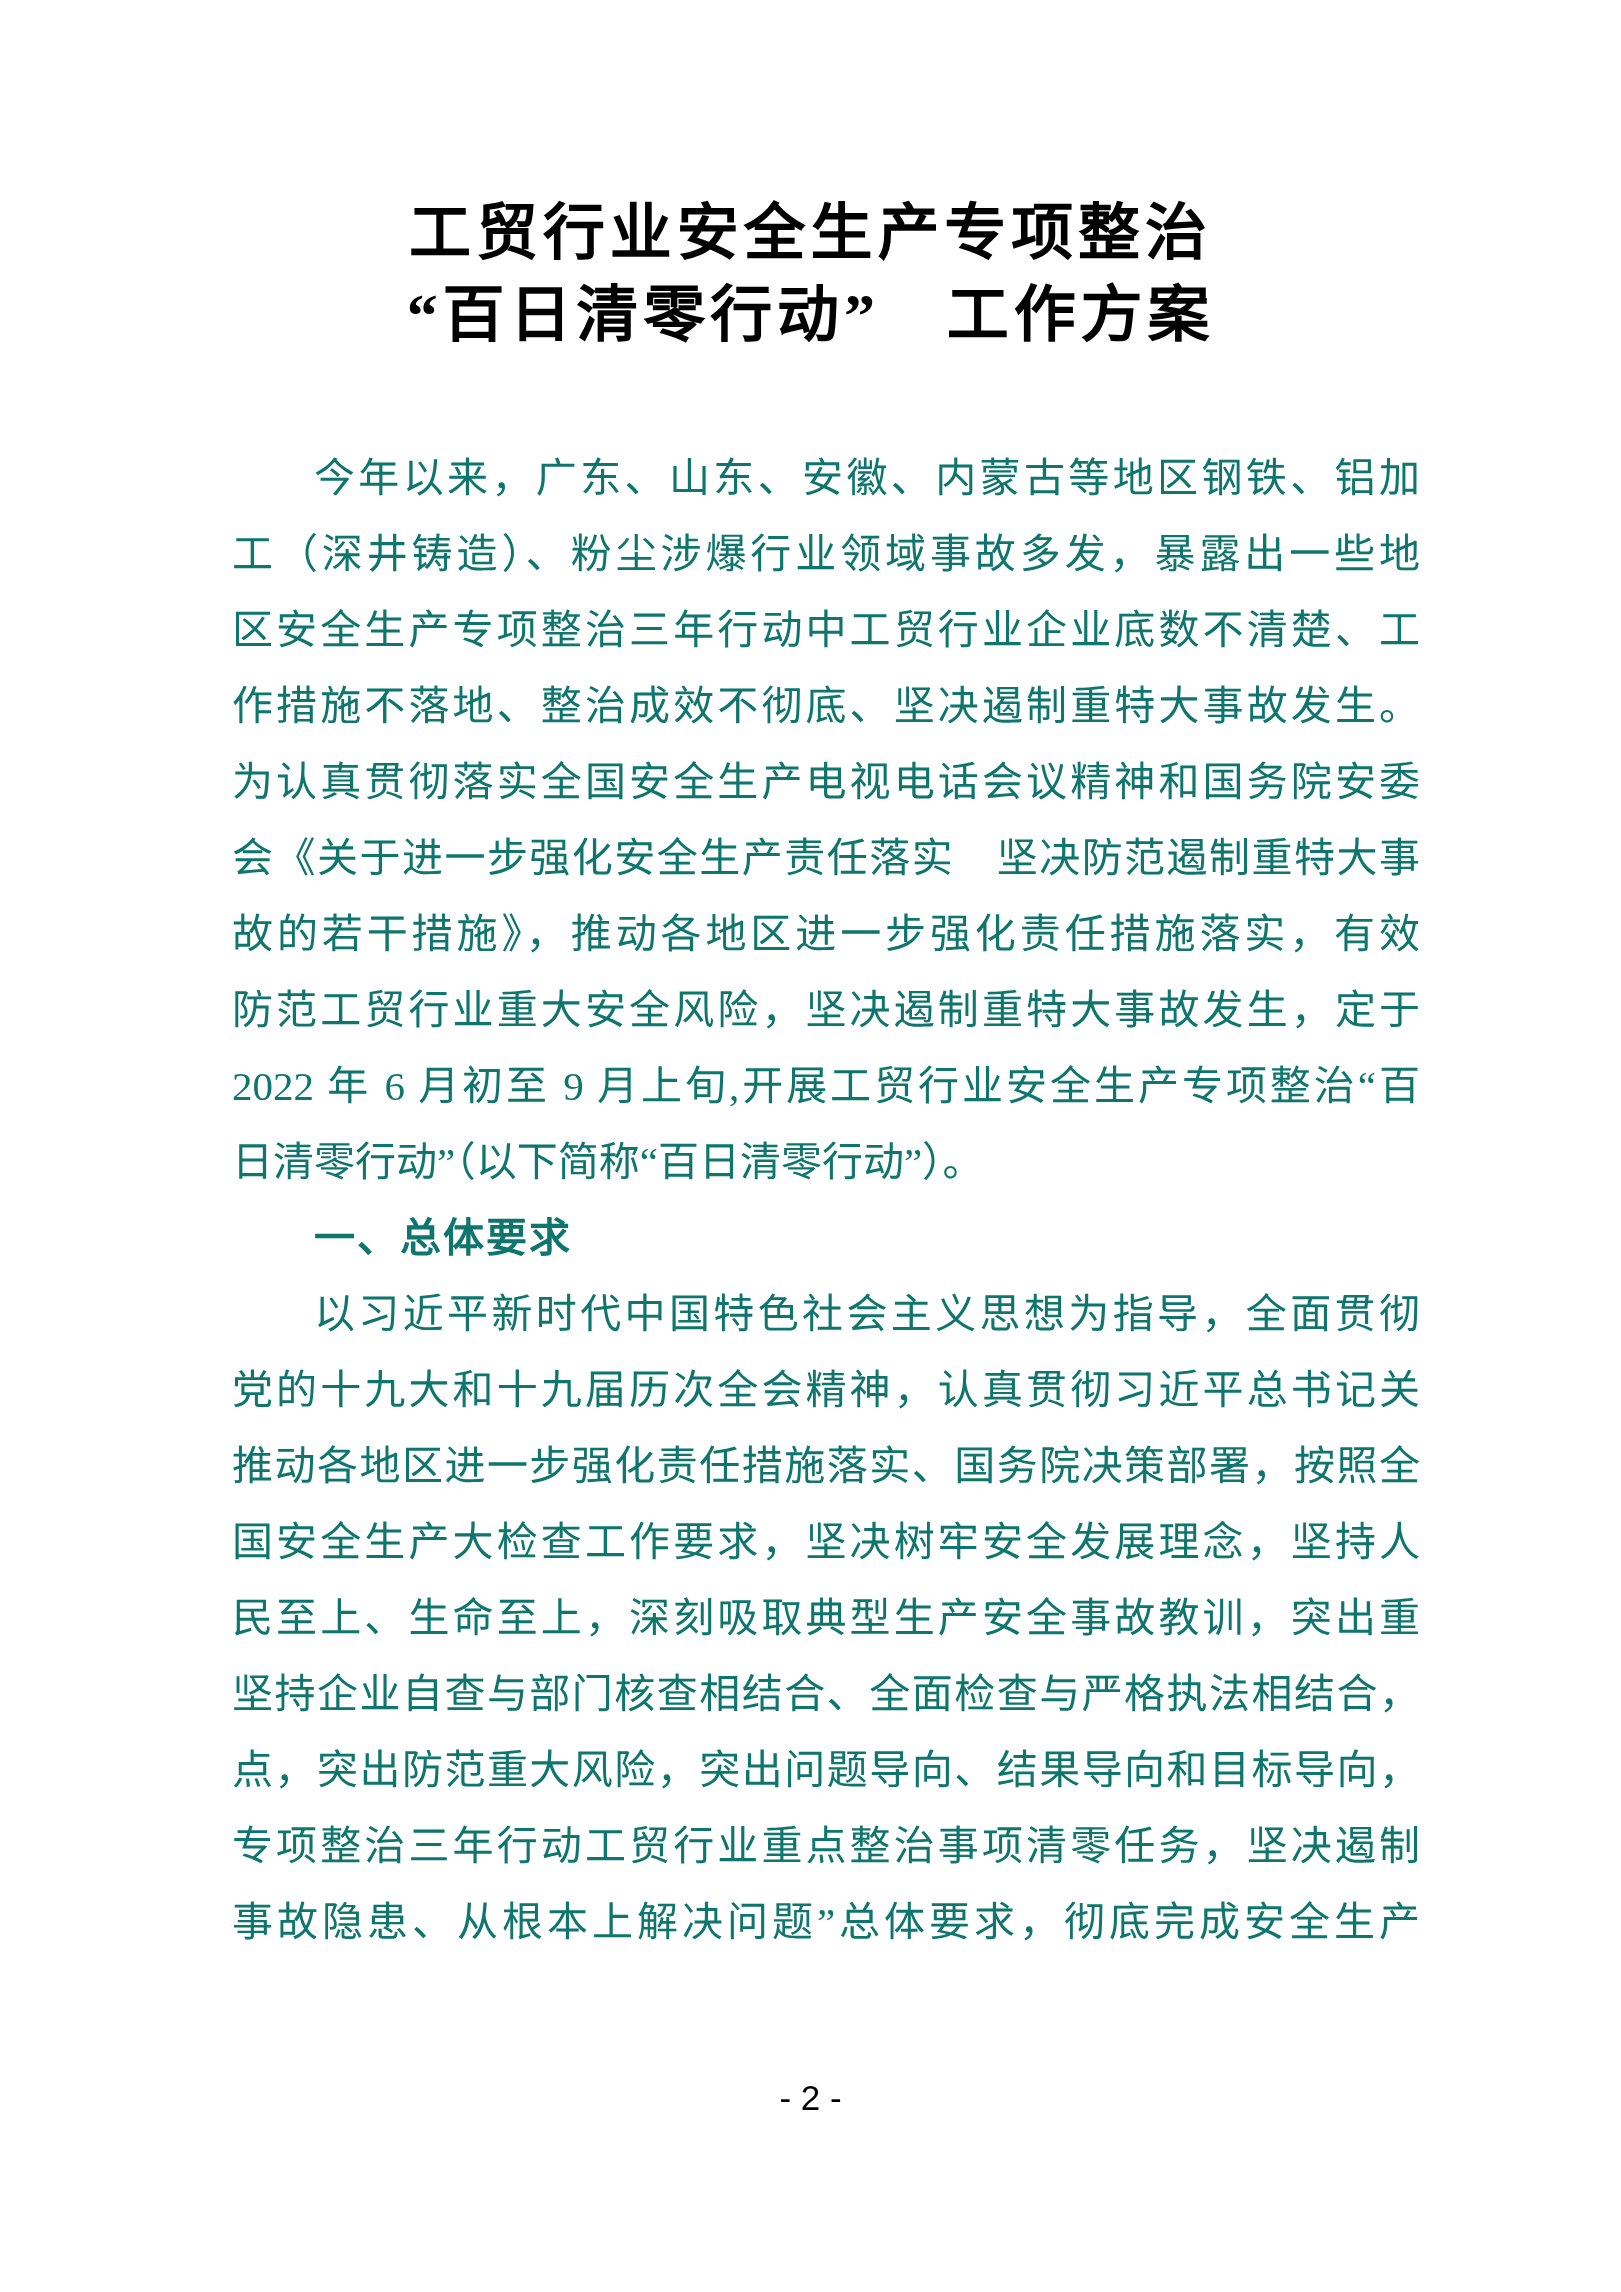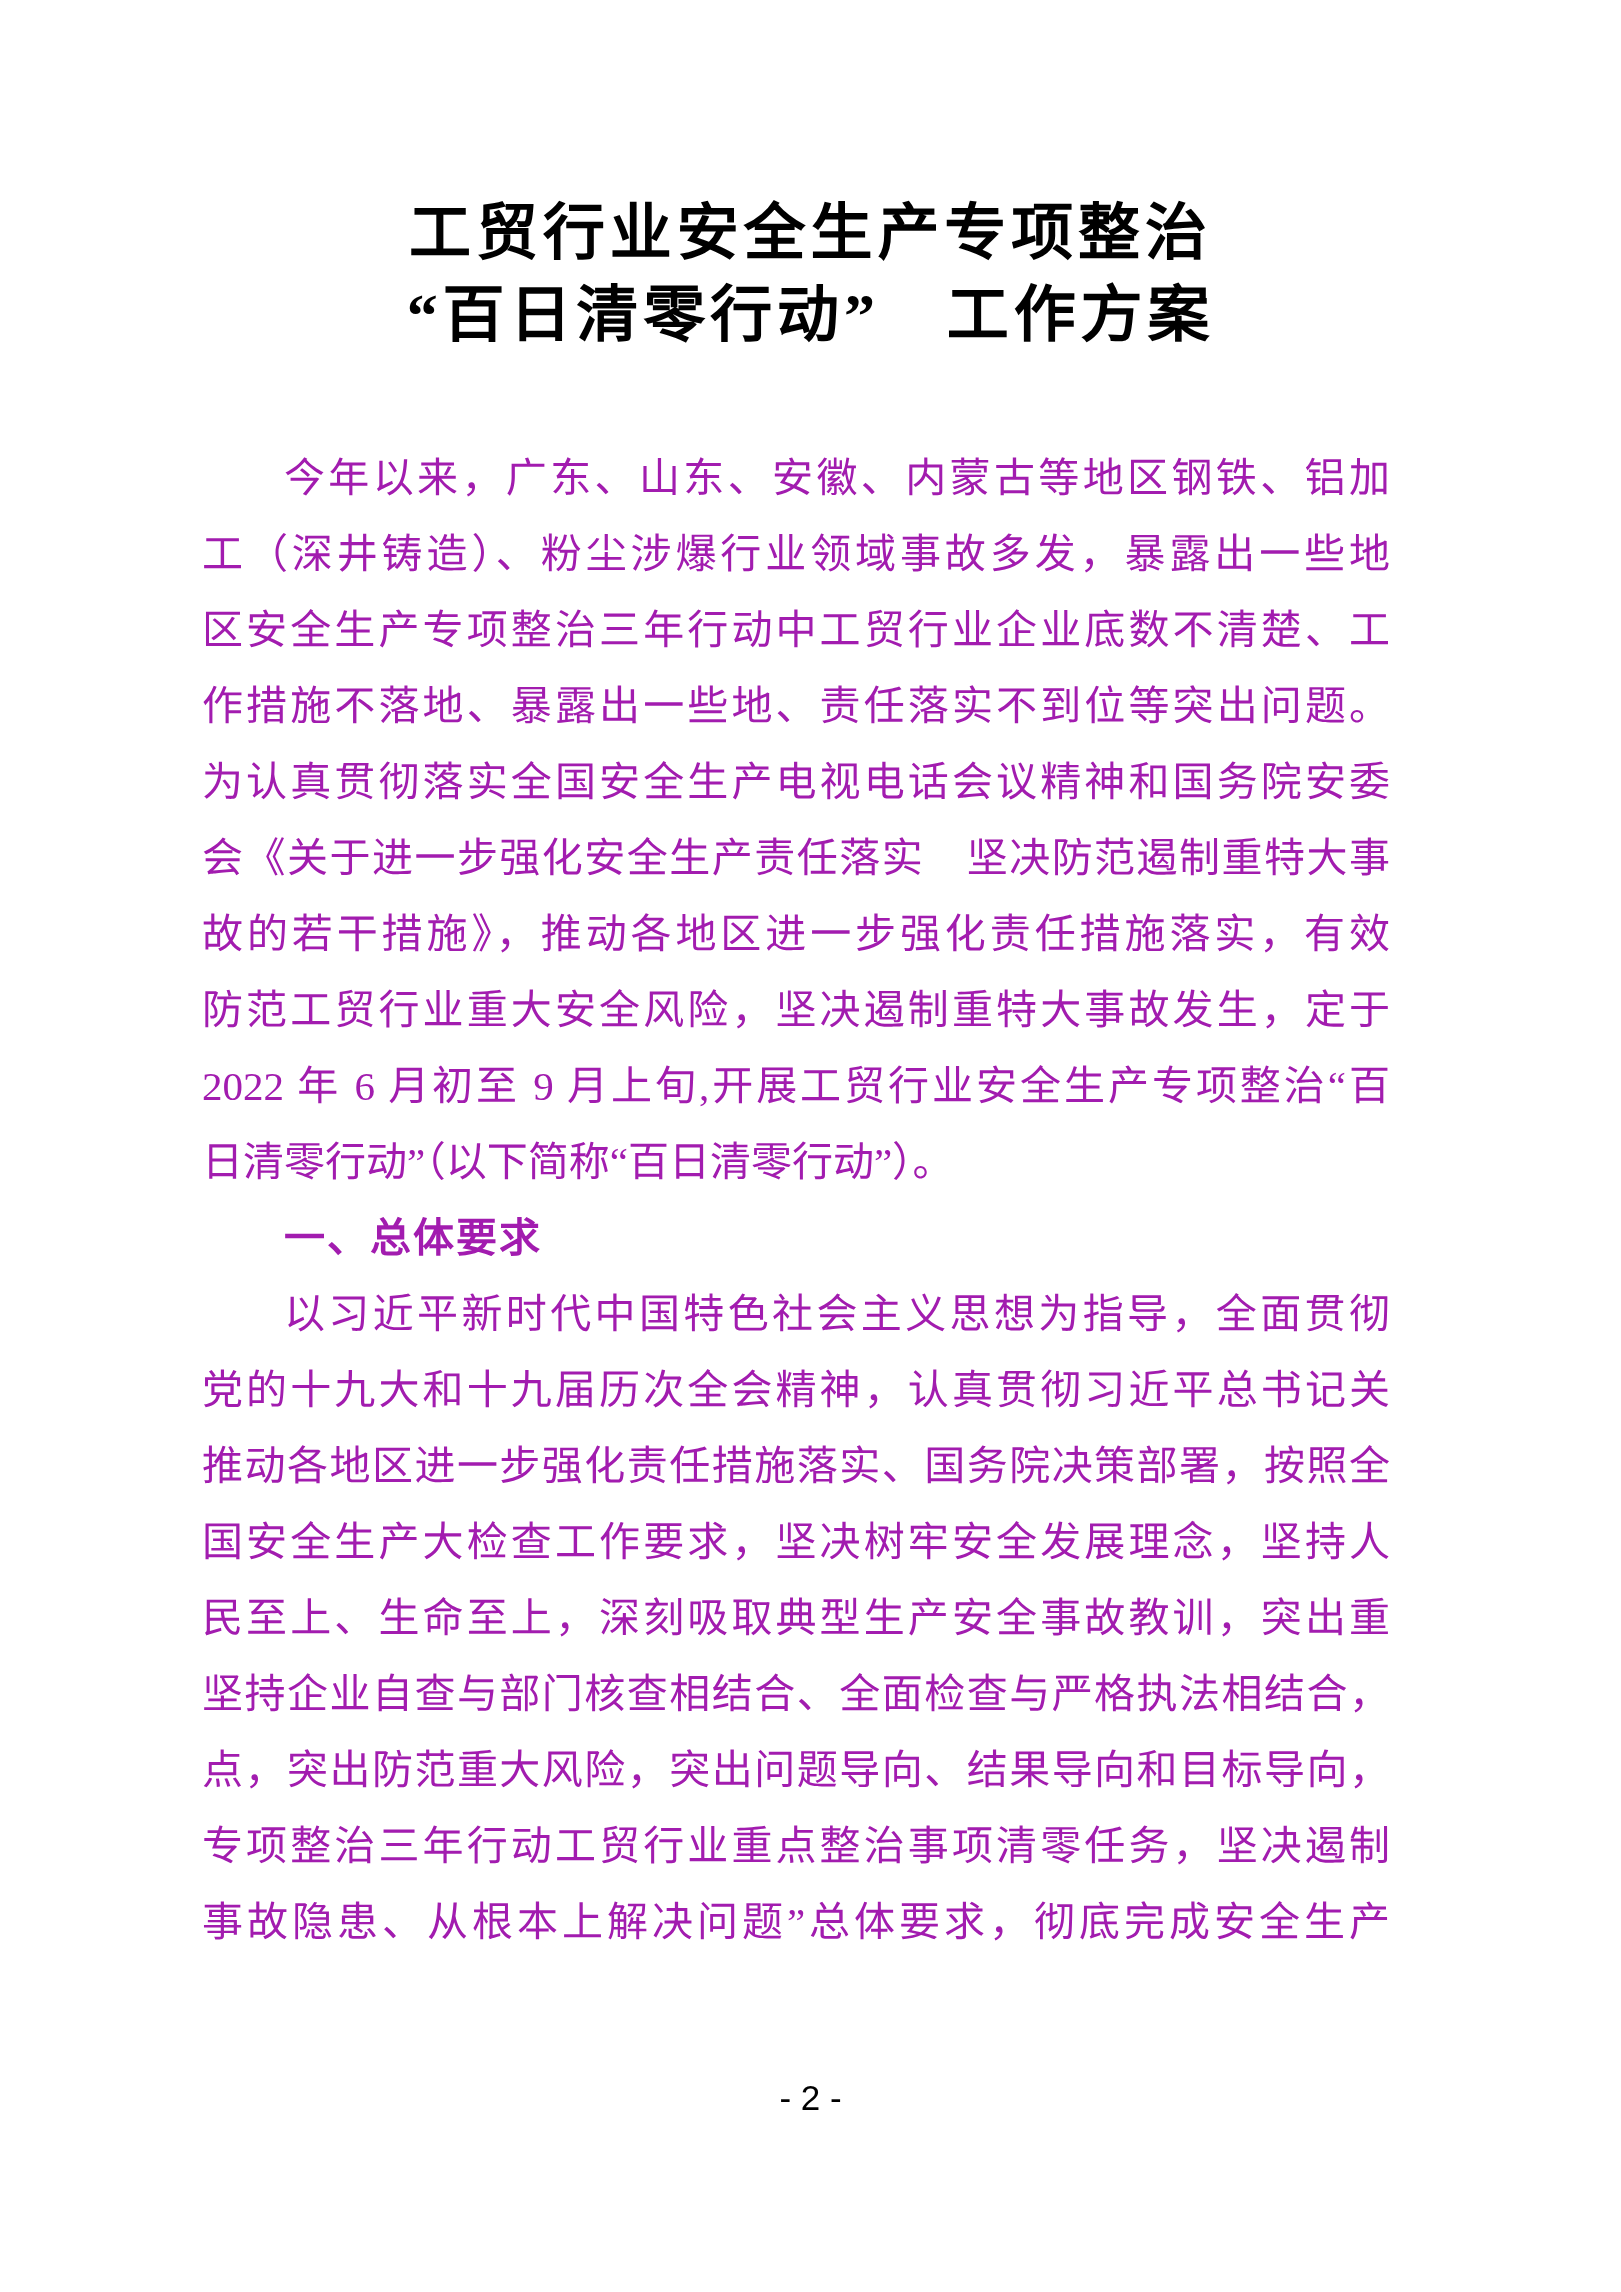--- a/index.html
+++ b/index.html
@@ -27,26 +27,26 @@
     font-family: "Liberation Serif", "DejaVu Serif", serif;
     font-weight: 900;
     font-size: 62px;
     line-height: 82px;
     letter-spacing: 4.9px;
     color: #000000;
   }
   
   .content {
     position: absolute;
-    left: 202px;
+    left: 232px;
     top: 440px;
     width: 1188px;
     font-size: 41px;
     font-family: "Liberation Serif", "DejaVu Serif", serif;
-    color: #a21caf;
+    color: #0f766e;
   }
   .line {
     height: 76px;
     line-height: 76px;
     text-align: justify;
     text-align-last: justify;
     text-justify: inter-character;
     white-space: nowrap;
   }
   .line.indent-first {
@@ -88,21 +88,21 @@
   <div class="doc-title">
     <div>工贸行业安全生产专项整治</div>
     <div>“百日清零行动”　工作方案</div>
   </div>
 
   <div class="content">
 
     <div class="line indent-first">今年以来，广东、山东、安徽、内蒙古等地区钢铁、铝加</div>
     <div class="line">工（深井铸造）、粉尘涉爆行业领域事故多发，暴露出一些地</div>
     <div class="line">区安全生产专项整治三年行动中工贸行业企业底数不清楚、工</div>
-    <div class="line">作措施不落地、暴露出一些地、责任落实不到位等突出问题。</div>
+    <div class="line">作措施不落地、整治成效不彻底、坚决遏制重特大事故发生。</div>
     <div class="line">为认真贯彻落实全国安全生产电视电话会议精神和国务院安委</div>
     <div class="line">会《关于进一步强化安全生产责任落实　坚决防范遏制重特大事</div>
     <div class="line">故的若干措施》，推动各地区进一步强化责任措施落实，有效</div>
     <div class="line">防范工贸行业重大安全风险，坚决遏制重特大事故发生，定于</div>
     <div class="line">2022 年 6 月初至 9 月上旬,开展工贸行业安全生产专项整治“百</div>
     <div class="line para-end">日清零行动”（以下简称“百日清零行动”）。</div>
 
     <div class="section-heading">一、总体要求</div>
 
     <div class="line indent-first">以习近平新时代中国特色社会主义思想为指导，全面贯彻</div>

